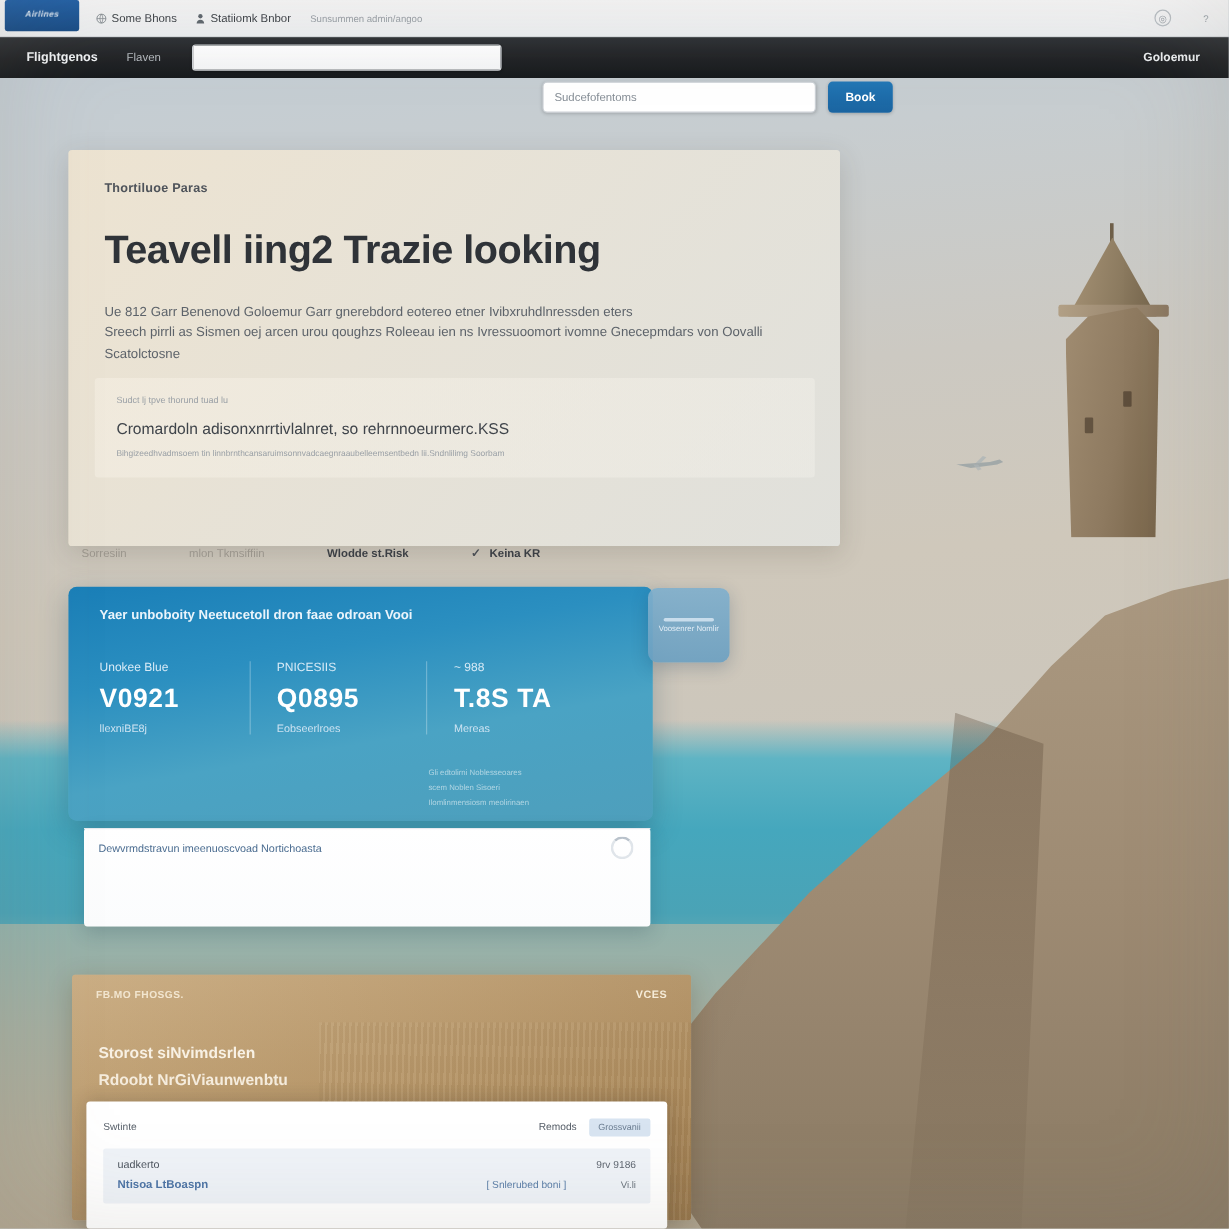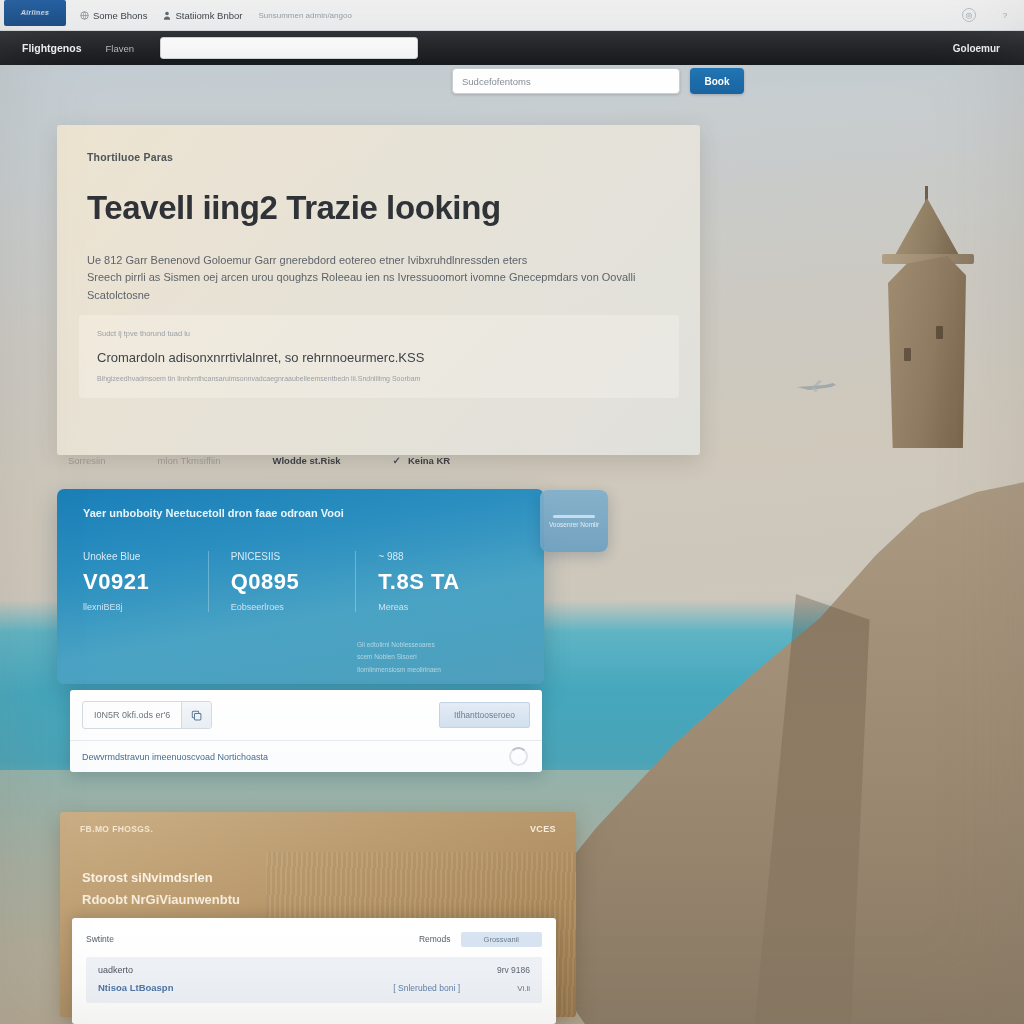--- a/index.html
+++ b/index.html
@@ -269,33 +269,33 @@
   .bpanel {
     position: absolute; left: 72px; top: 918px; width: 484px; height: 106px;
     background: #ffffff; border-radius: 3px; box-shadow: 0 -2px 14px rgba(40,35,25,0.18);
     padding: 12px 14px;
   }
   .bp-head { display: flex; align-items: center; height: 18px; }
   .bp-head-left { font-size: 8.5px; color: #58606a; filter: blur(0.45px); }
   .bp-head-right { margin-left: auto; display: flex; align-items: center; gap: 10px; }
   .bp-head-label { font-size: 8.5px; color: #58606a; filter: blur(0.45px); }
   .bp-badge {
-    padding: 3px 23px; border-radius: 2px; background: #d8e4f1;
+    padding: 3px 8px; border-radius: 2px; background: #d8e4f1;
     font-size: 7.5px; color: #6b7d91; filter: blur(0.5px);
   }
   .bp-row {
     margin-top: 9px; background: #eff3f8; border-radius: 2px;
     padding: 8px 12px 10px 12px; position: relative;
   }
   .bp-r1 { display: flex; align-items: baseline; }
   .bp-title { font-size: 9px; color: #4d555f; filter: blur(0.45px); }
   .bp-amt { margin-left: auto; font-size: 8.5px; color: #5e6670; filter: blur(0.5px); }
   .bp-r2 { display: flex; align-items: baseline; margin-top: 7px; }
   .bp-link { font-size: 9.5px; font-weight: 700; color: #4d74a6; filter: blur(0.45px); }
-  .bp-mid { margin-left: auto; margin-right: 48px; font-size: 8.5px; color: #5b7ea8;
+  .bp-mid { margin-left: auto; margin-right: 36px; font-size: 8.5px; color: #5b7ea8;
     filter: blur(0.5px); }
   .bp-qty { font-size: 8px; color: #6b737d; filter: blur(0.5px); width: 22px; text-align: right; }
 
   .vignette { position: absolute; inset: 0; pointer-events: none;
     box-shadow: inset 0 0 90px rgba(120,115,105,0.18); }
 </style>
 </head>
 <body>
 
 <div id="app">
@@ -414,32 +414,20 @@
       <div>Ilomlinmensiosm meolirinaen</div>
     </div>
   </div>
 
   <div class="stats-badge">
     <div class="badge-line"></div>
     <div class="badge-text">Voosenrer Nomlir</div>
   </div>
 
   <div class="codepanel">
-    <div class="code-row">
-      <div class="code-field">
-        <span class="code-text">I0N5R 0kfi.ods er'6</span>
-        <div class="copy-btn">
-          <svg width="11" height="11" viewBox="0 0 12 12">
-            <rect x="1.4" y="1.4" width="7" height="7" rx="1" fill="none" stroke="#5c7c9b" stroke-width="1.1"></rect>
-            <rect x="3.8" y="3.8" width="7" height="7" rx="1" fill="#eaf1f8" stroke="#5c7c9b" stroke-width="1.1"></rect>
-          </svg>
-        </div>
-      </div>
-      <div class="code-action">Itlhanttooseroeo</div>
-    </div>
     <div class="code-foot">
       <span class="code-link">Dewvrmdstravun imeenuoscvoad Nortichoasta</span>
       <div class="spinner"></div>
     </div>
   </div>
 
   <div class="gold">
     <div class="gold-texture"></div>
     <div class="gold-head">FB.MO FHOSGS.</div>
     <div class="gold-value">VCES</div>

